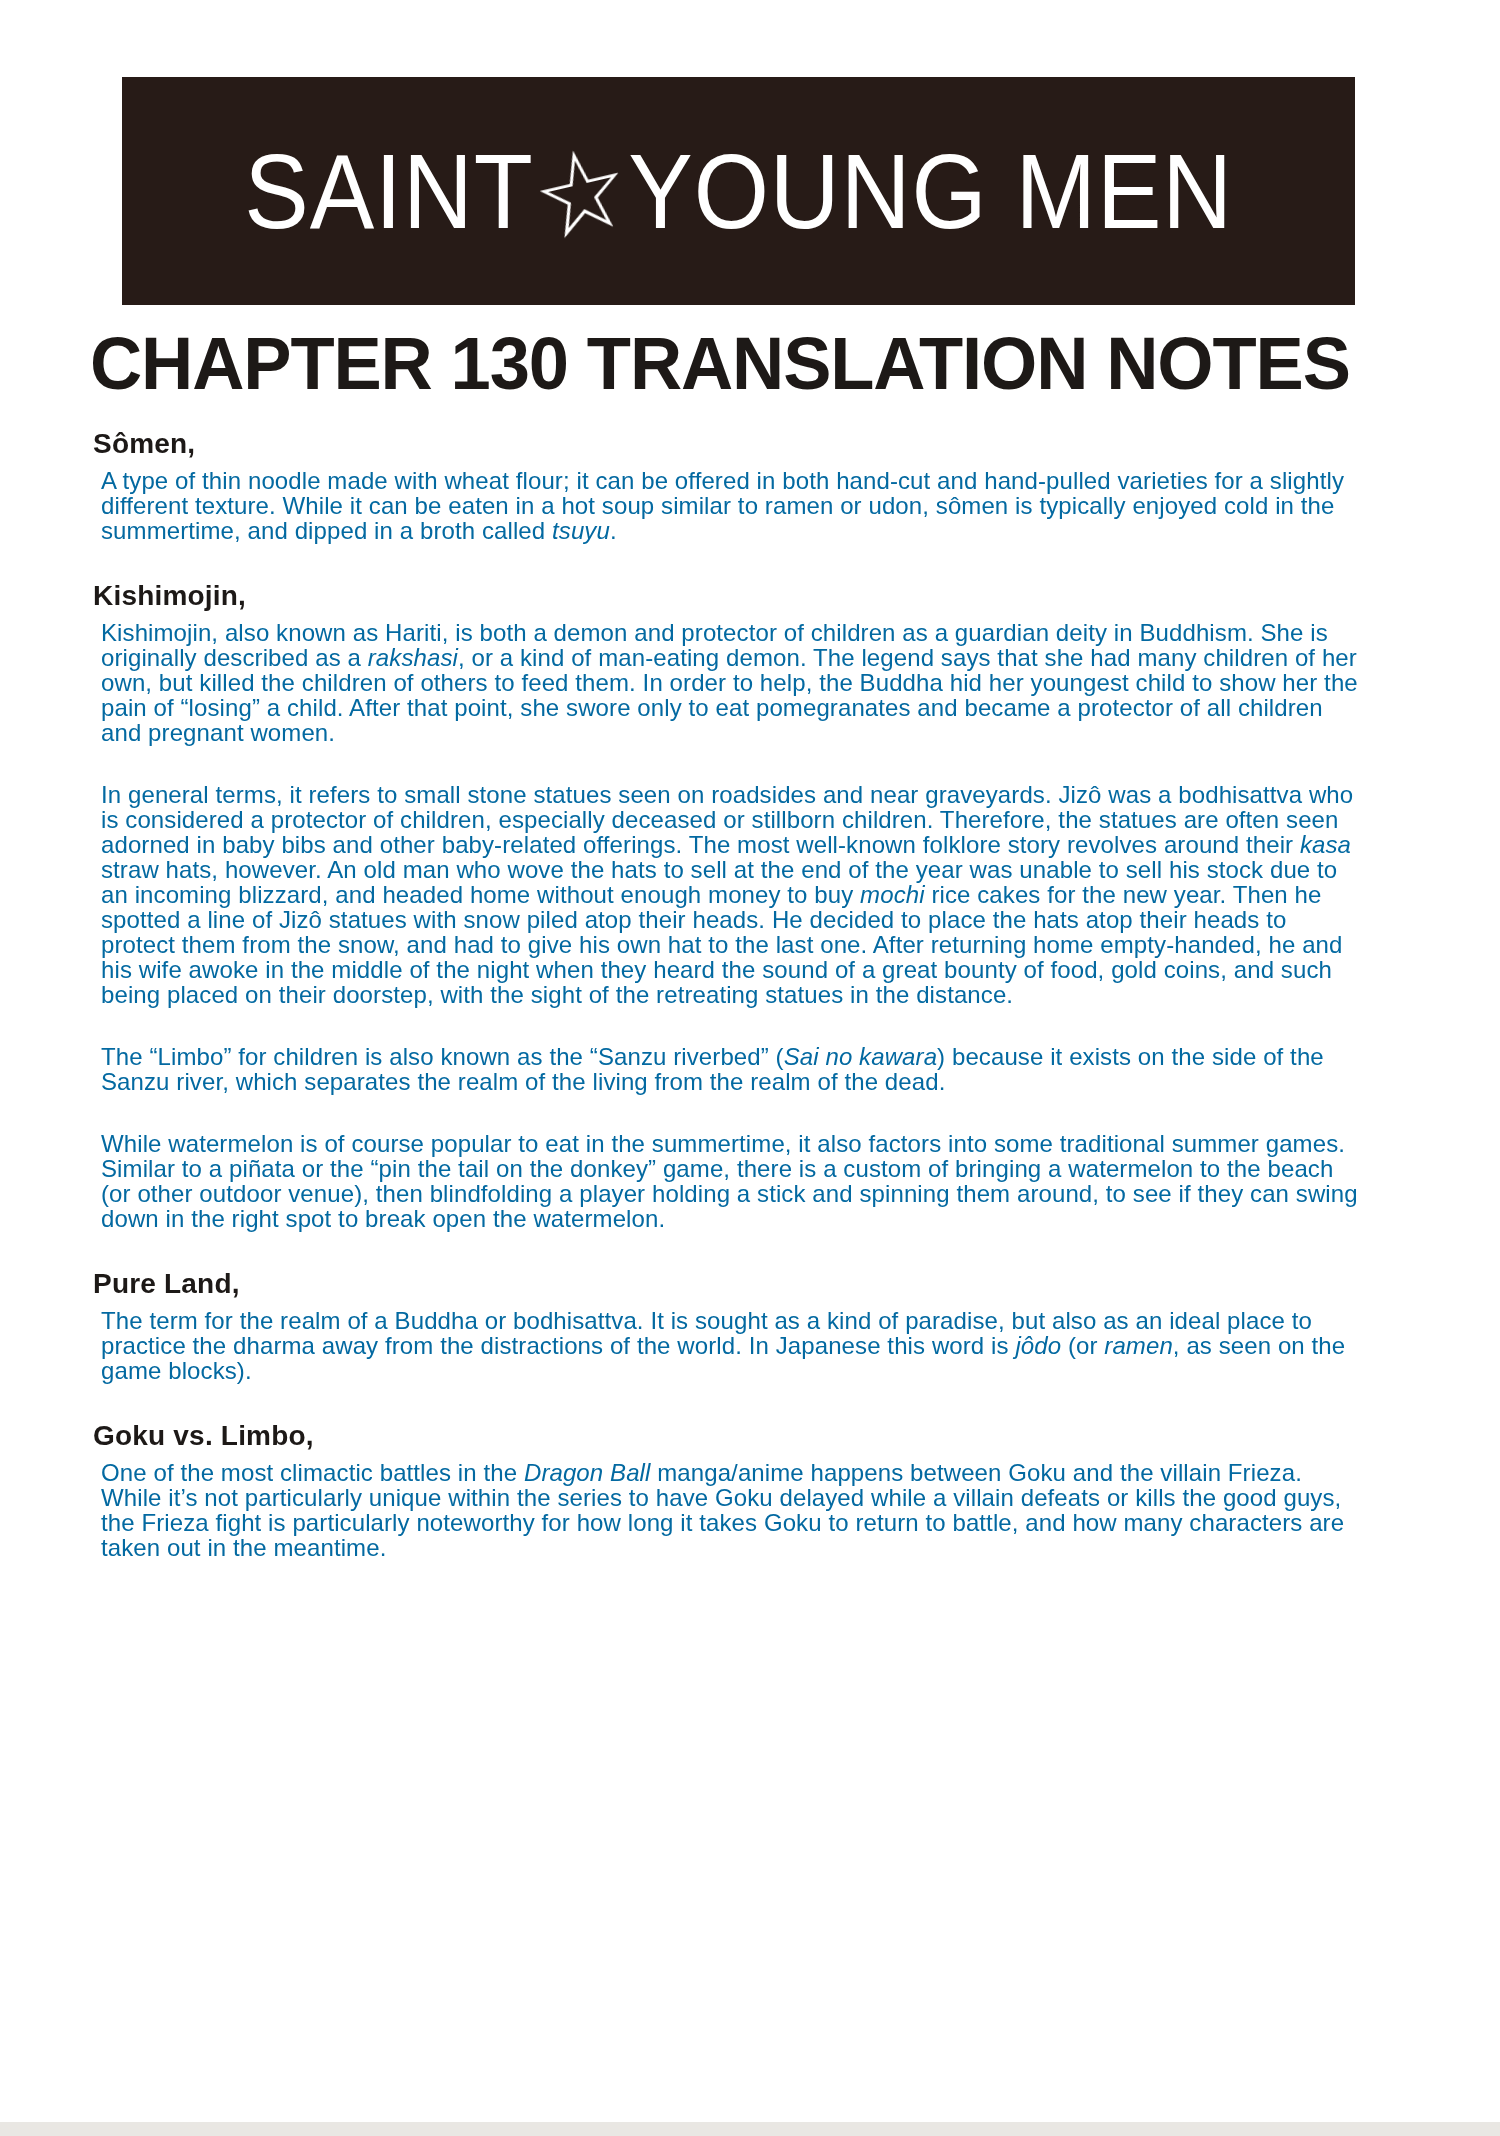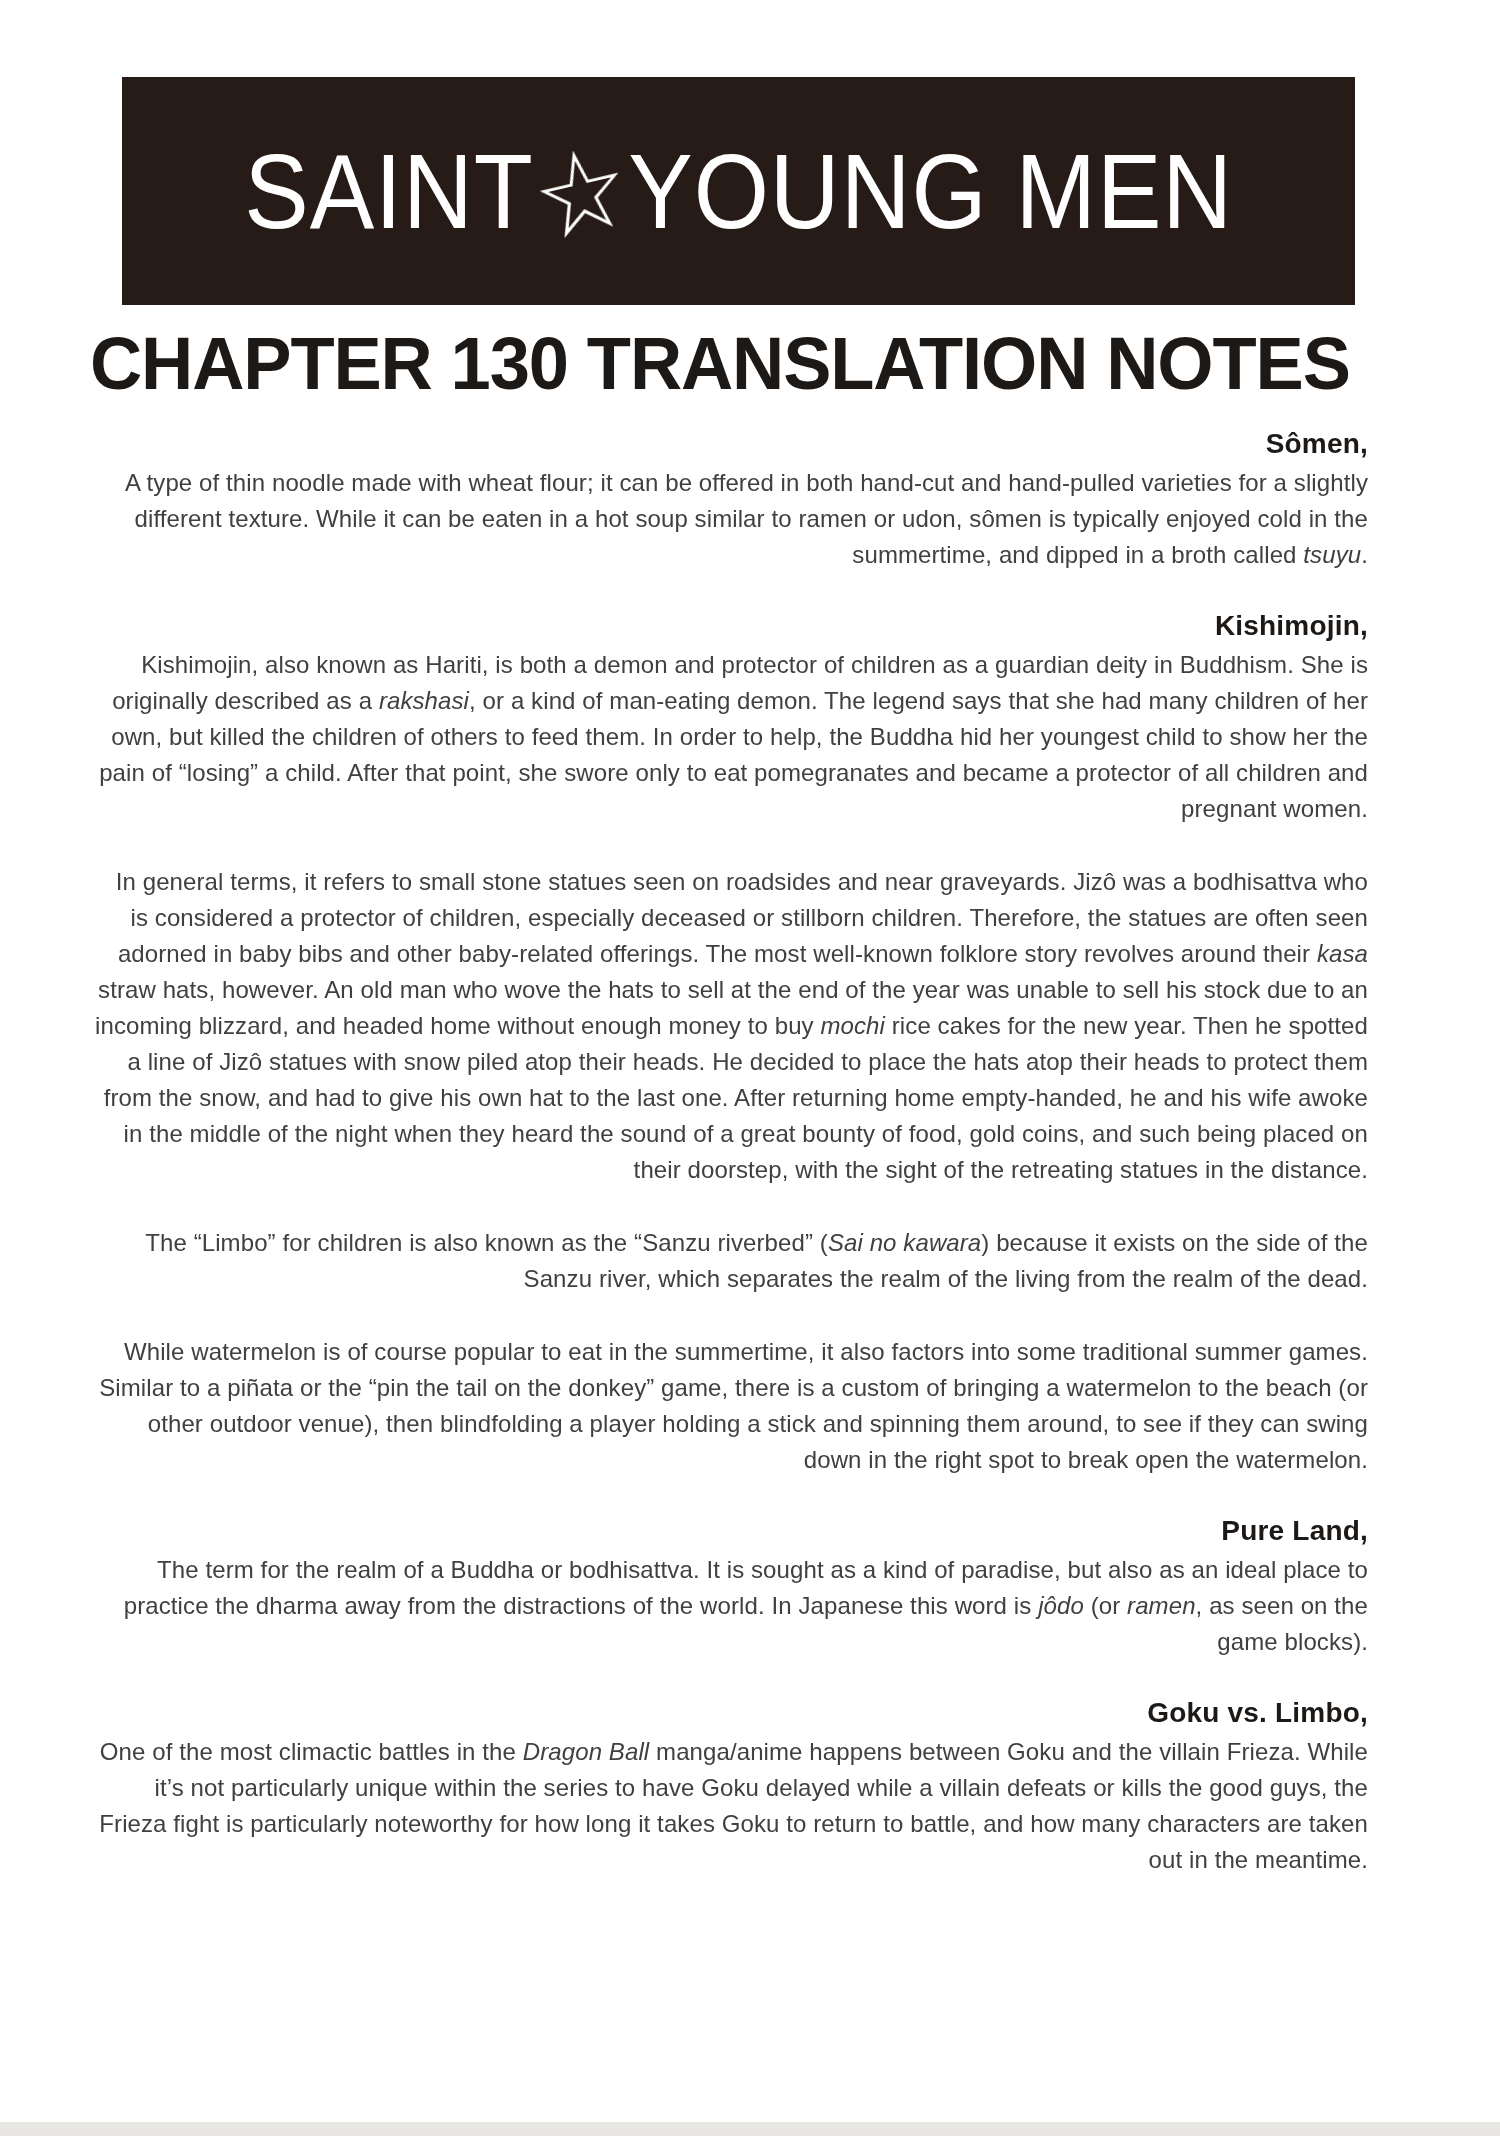--- a/index.html
+++ b/index.html
@@ -49,36 +49,35 @@
     white-space: nowrap;
     color: #1d1917;
     transform: scale(1.13, 1.17);
     transform-origin: left top;
   }
   .notes {
     position: absolute;
     left: 93px;
     top: 428px;
     width: 1275px;
-    text-align: right;
   }
   .note-section { margin: 0 0 37px 0; }
   .note-term {
     margin: 0 0 5px 0;
     font-size: 28px;
     font-weight: bold;
     color: #1d1917;
     letter-spacing: 0.2px;
   }
   .note-def {
-    margin: 0;
+    margin: 8px;
     font-size: 24px;
-    line-height: 36px;
+    line-height: 25px;
     letter-spacing: 0.1px;
-    color: #404040;
+    color: #0369a1;
   }
   .note-def .it { font-style: italic; }
   .bottom-edge {
     position: absolute;
     left: 0;
     top: 2122px;
     width: 1500px;
     height: 14px;
     background: #e9e7e3;
   }

